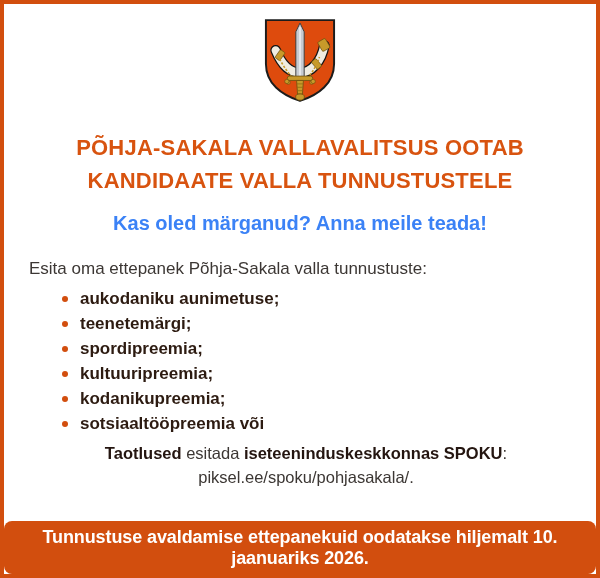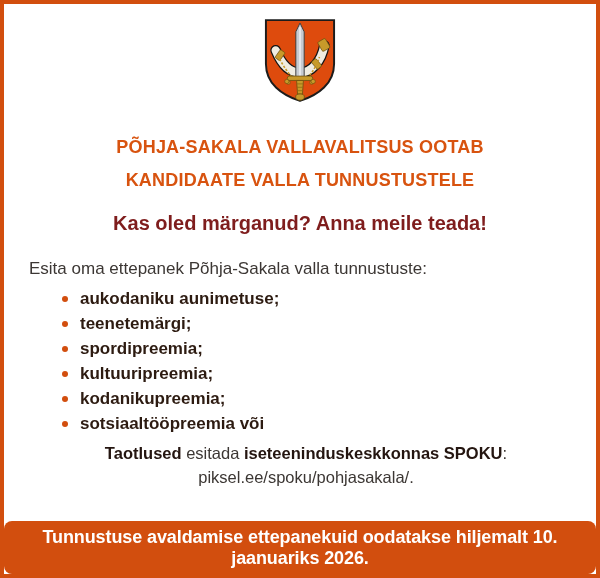--- a/index.html
+++ b/index.html
@@ -16,30 +16,30 @@
   .coat {
     display: block;
     width: 74px;
     height: 88px;
     margin: 13px auto 0;
   }
   .title {
     margin: 26px 0 0;
     text-align: center;
     color: #d8530f;
-    font-size: 18px;
+    font-size: 22px;
     line-height: 33px;
     font-weight: bold;
     letter-spacing: 0.2px;
   }
   .title span { display: block; }
   .subtitle {
     margin: 13px 0 0;
     text-align: center;
-    color: #7f1d1d;
+    color: #3b82f6;
     font-size: 20px;
     line-height: 26px;
     font-weight: bold;
   }
   .intro {
     margin: 22px 0 0;
     padding-left: 25px;
     color: #3c3734;
     font-size: 17px;
     line-height: 21px;

